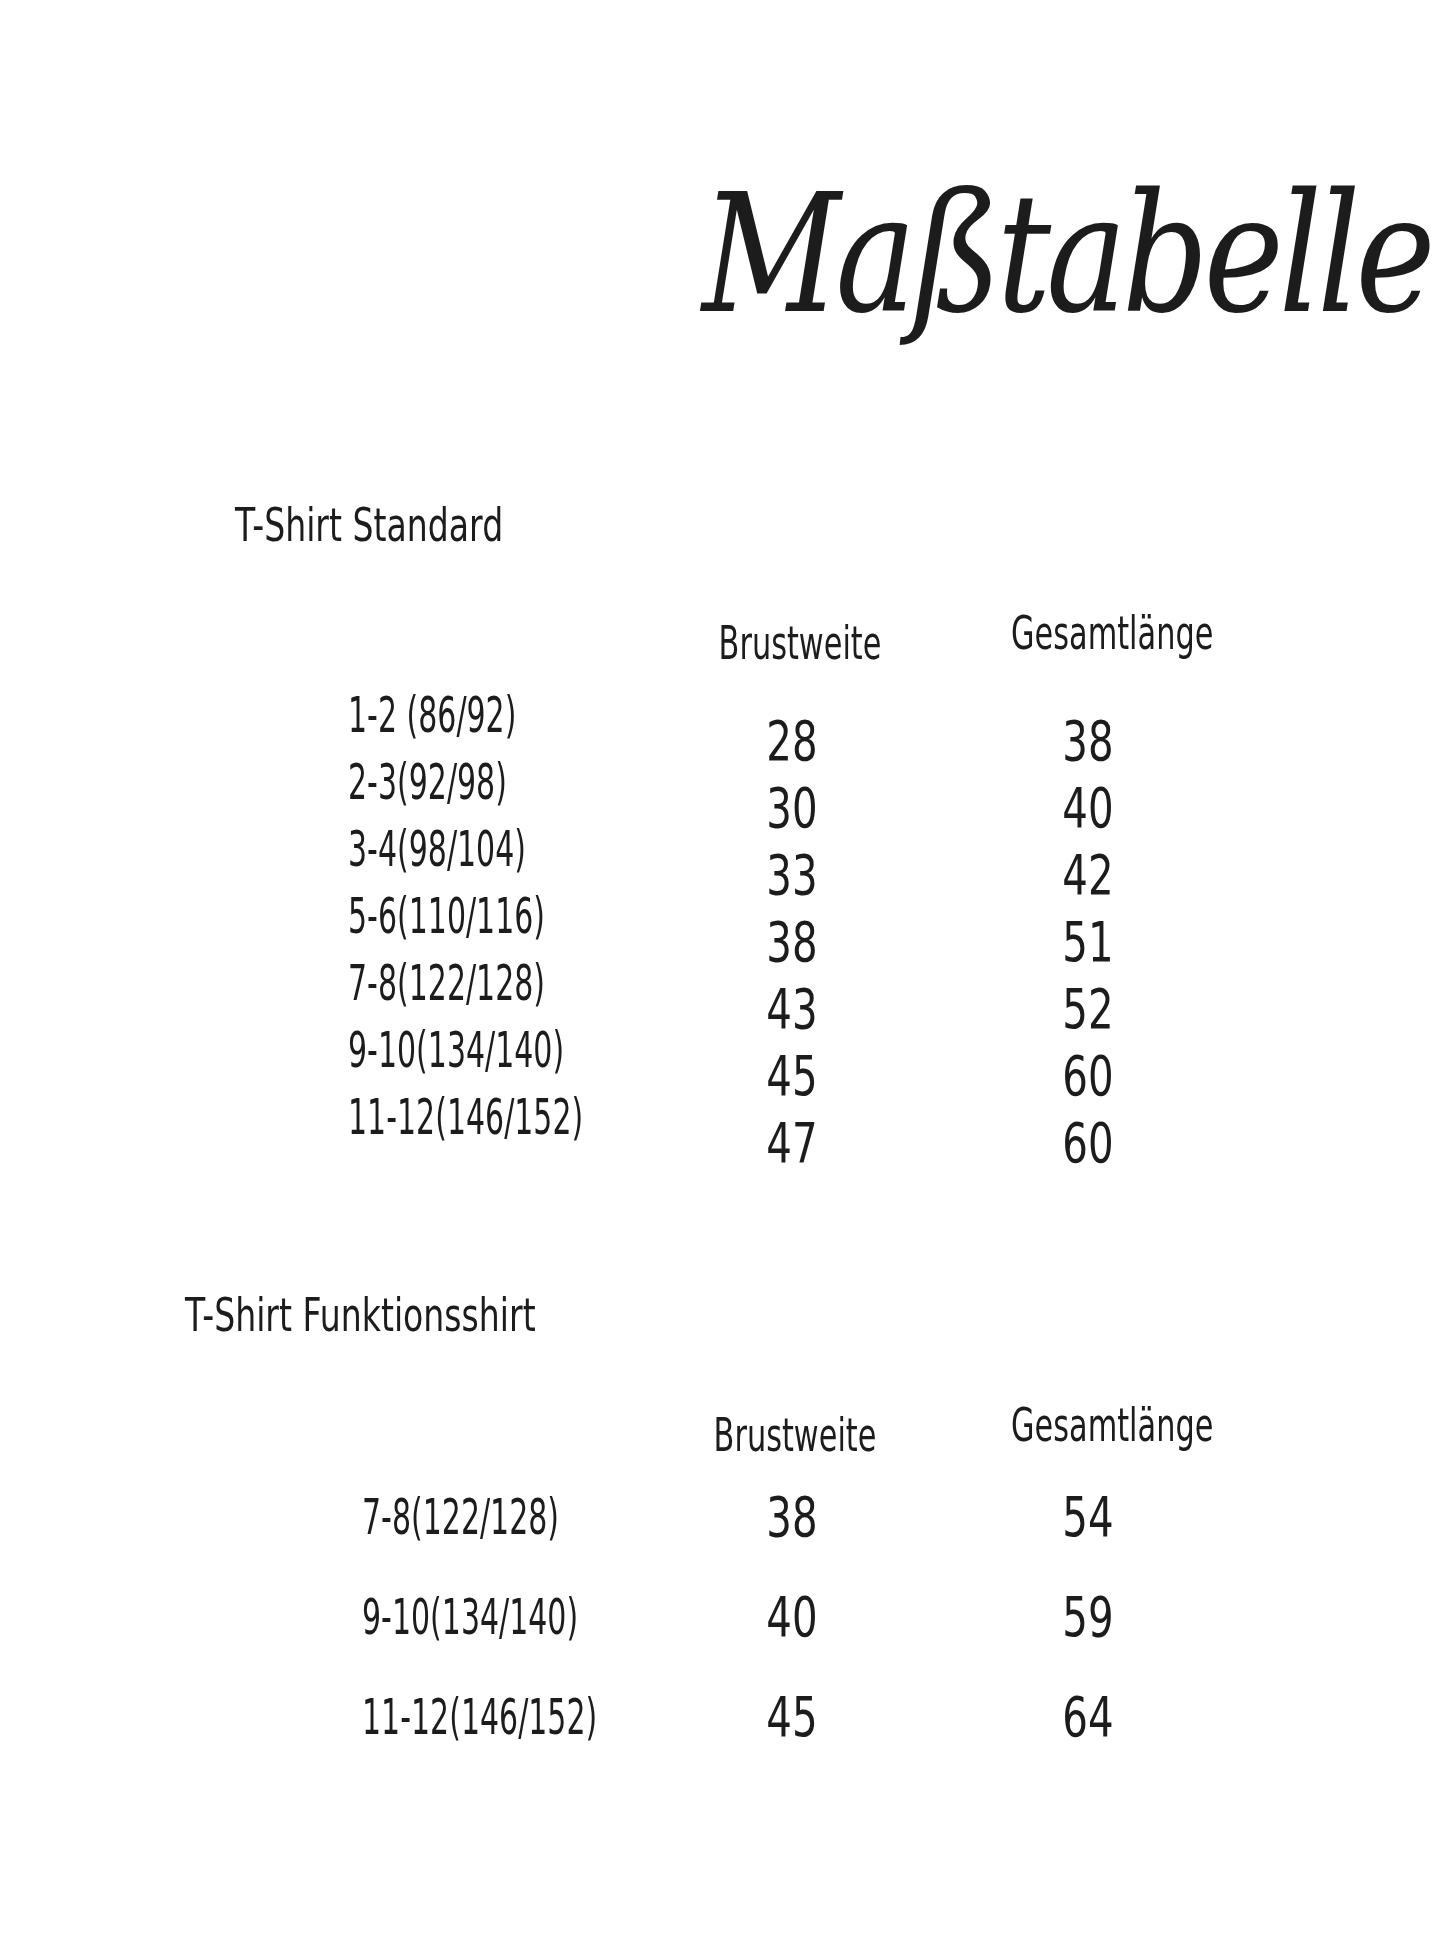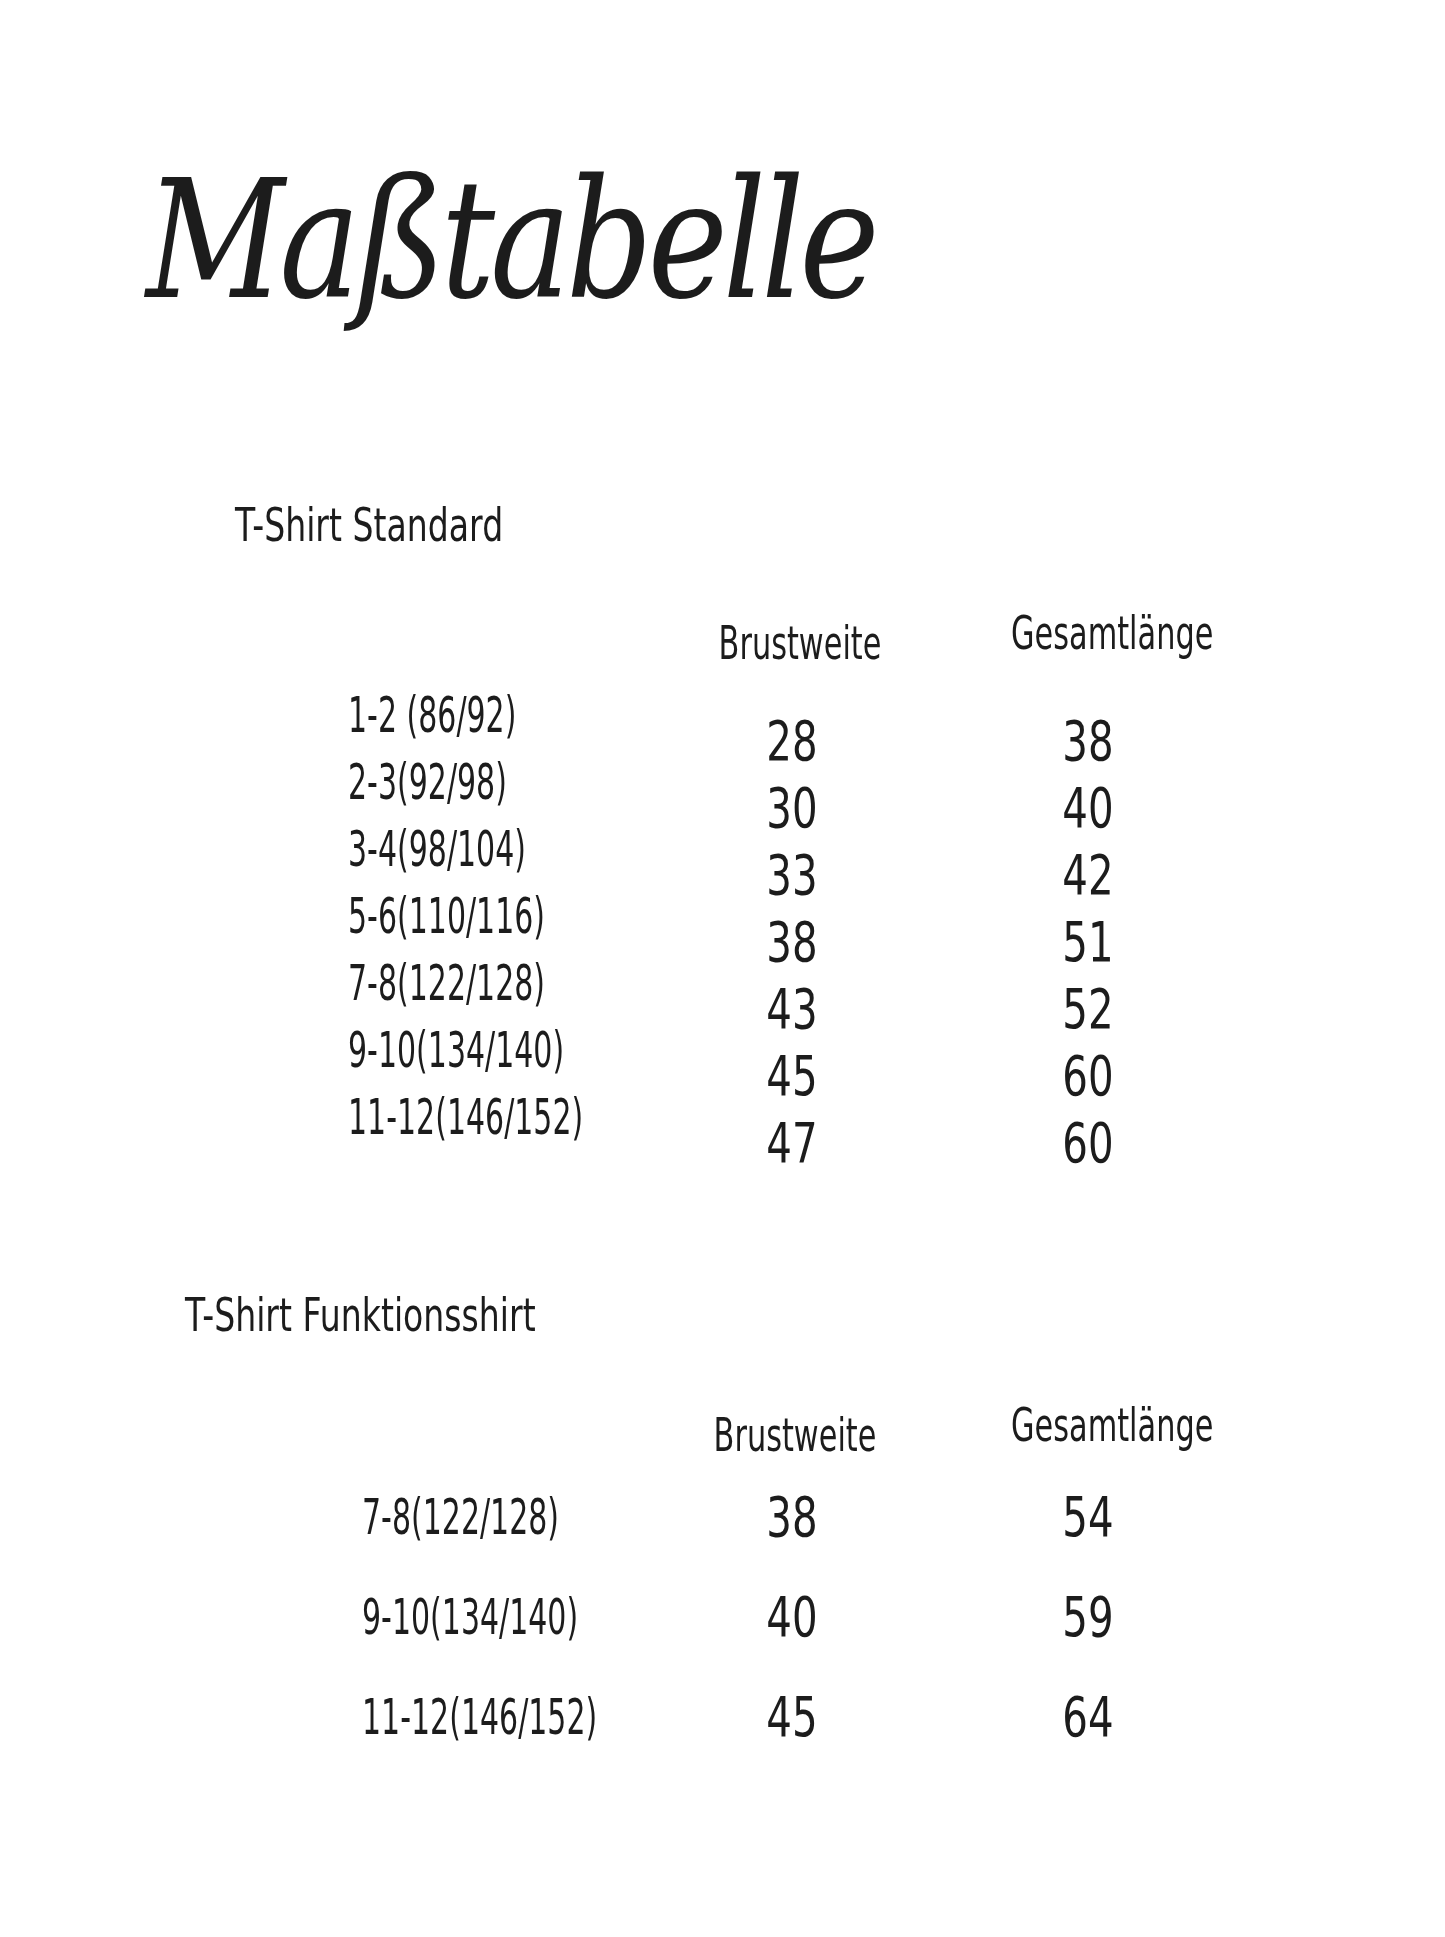--- a/index.html
+++ b/index.html
@@ -9,25 +9,25 @@
     width: 1445px;
     height: 1937px;
     background: #ffffff;
     color: #1c1c1c;
     font-family: "DejaVu Sans", sans-serif;
     overflow: hidden;
   }
 
   .doc-title {
     position: absolute;
-    top: 158px;
+    top: 172px;
     left: 0;
     width: 100%;
     margin: 0;
-    text-align: left;
+    text-align: right;
     font-family: "DejaVu Serif", serif;
     font-style: italic;
     font-weight: 500;
     font-size: 165px;
     line-height: 1;
     letter-spacing: -6px;
     white-space: nowrap;
   }
   .doc-title .title-inner {
     display: inline-block;

